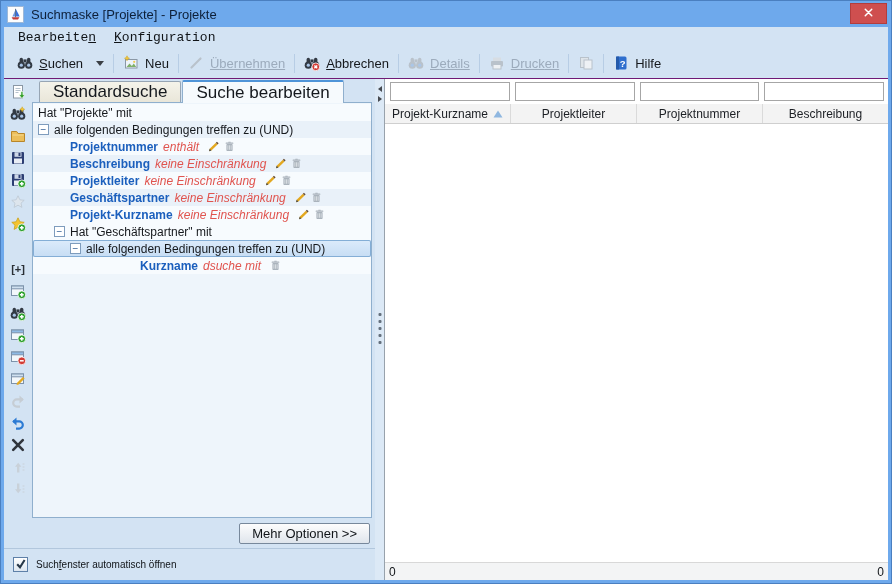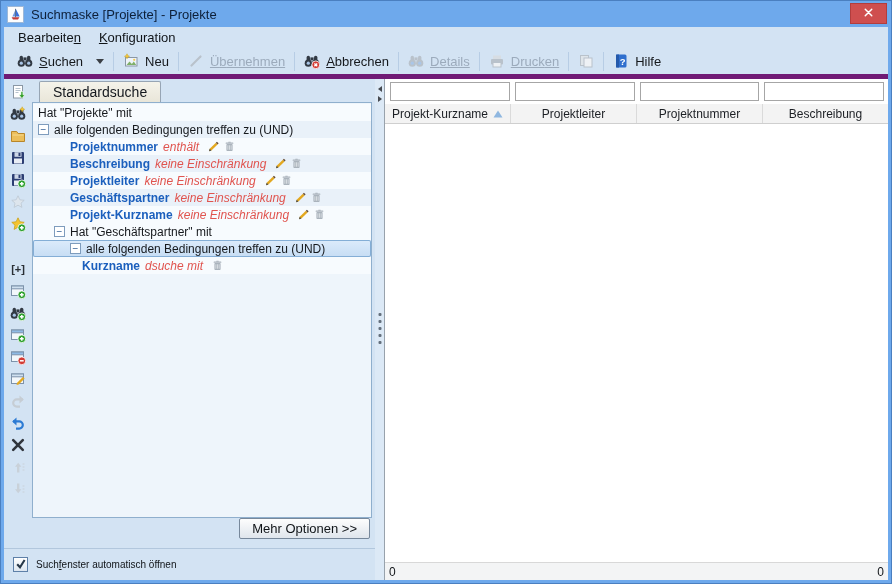--- a/index.html
+++ b/index.html
@@ -9,52 +9,52 @@
     background:#6ea9ec;border:1px solid #4a7fc0;
     font-family:"Liberation Sans",sans-serif;
   }
   
   .titlebar{height:26px;display:flex;align-items:center;padding:0 6px;}
   .app-ic{width:17px;height:17px;display:flex;align-items:center;justify-content:center;background:#fdfdfd;border:1px solid #9db8d8;}
   .title{font-size:13px;color:#0d1f38;margin-left:7px;}
   .close-btn{position:absolute;top:2px;right:4px;width:37px;height:21px;background:#cf4f4f;display:flex;align-items:center;justify-content:center;border:1px solid #b23d3d;}
   
   .win-body{position:absolute;top:26px;left:3px;right:3px;bottom:3px;background:#d3e3f3;display:flex;flex-direction:column;overflow:hidden;}
-  .menubar{height:21px;display:flex;align-items:center;padding-left:5px;font-size:13px;color:#101418;flex:none;}
+  .menubar{height:21px;display:flex;align-items:center;padding-left:5px;font-size:13px;color:#101418;flex:none;font-family:Liberation Mono, monospace;}
   .menu-item{padding:0 9px;height:100%;display:flex;align-items:center;cursor:default;}
-  .toolbar{height:31px;display:flex;align-items:center;padding-left:13px;font-size:13px;border-bottom:5px solid #701a75;flex:none;}
+  .toolbar{height:31px;display:flex;align-items:center;padding-left:13px;font-size:13px;border-bottom:1px solid #701a75;flex:none;}
   .tb-btn{display:flex;align-items:center;gap:6px;color:#15181c;cursor:default;white-space:nowrap;}
   .tb-btn.disabled{color:#9cabbc;text-decoration:underline;}
   .tb-caret{margin-left:7px;display:flex;align-items:center;}
   .tb-sep{width:1px;height:19px;background:#b7cde5;margin:0 9px;flex:none;}
   .content{flex:1;display:flex;min-height:0;}
   
   .left-col{width:371px;flex:none;display:flex;flex-direction:column;min-height:0;}
   .left-main{flex:1;display:flex;min-height:0;}
   .side-toolbar{width:28px;flex:none;display:flex;flex-direction:column;align-items:center;padding-top:4px;gap:5px;}
   .side-btn{width:19px;height:17px;display:flex;align-items:center;justify-content:center;}
   .side-gap{height:18px;flex:none;}
   .left-panel{flex:1;display:flex;flex-direction:column;min-width:0;padding-right:3px;}
   .tabs{height:23px;display:flex;align-items:flex-end;padding-left:7px;flex:none;position:relative;z-index:2;}
-  .tab{height:21px;padding:0 13px;display:flex;align-items:center;font-size:14px;color:#14181d;
+  .tab{height:21px;padding:0 13px;display:flex;align-items:center;font-size:17px;color:#14181d;
        background:linear-gradient(#f5f3ea,#e9e6d9);border:1px solid #97a5b4;border-bottom:none;border-radius:2px 2px 0 0;margin-right:1px;}
   .tab.active{height:23px;background:#f6fafd;border-color:#8fafcd;border-top:2px solid #4f94d8;margin-bottom:-1px;}
   .tree{flex:1;border:1px solid #8fafcd;background:#eef5fb;overflow:hidden;font-size:12px;color:#16191d;padding-top:1px;}
   .tree-row{height:17px;display:flex;align-items:center;}
   .tree-row.odd{background:#f7fbfe;}
   .tree-row.even{background:#e9f1f9;}
   .tree-row.sel{background:linear-gradient(#dcebfb,#c6ddf4);box-shadow:inset 0 0 0 1px #84aed6;border-radius:2px;}
   .seg{margin-right:5px;white-space:pre;}
   .seg-field{color:#1b5fbd;font-weight:700;}
   .seg-operator{color:#e0544f;font-style:italic;}
   .seg-value{color:#7cb82f;}
   .expander{width:11px;height:11px;flex:none;border:1px solid #7e9cbd;background:#fff;color:#2f5d93;
             display:flex;align-items:center;justify-content:center;font-size:10px;line-height:9px;margin-right:5px;}
   .act{margin-left:3px;display:flex;align-items:center;}
-  .more-row{height:30px;flex:none;display:flex;justify-content:flex-end;align-items:flex-start;padding-right:2px;}
+  .more-row{height:30px;flex:none;display:flex;justify-content:flex-end;align-items:center;padding-right:2px;}
   .more-btn{font-family:"Liberation Sans",sans-serif;font-size:13px;color:#101418;padding:2px 12px;
             border:1px solid #77889b;background:linear-gradient(#fdfdfd,#dfe5ec);border-radius:2px;}
   .left-footer{height:32px;flex:none;display:flex;align-items:center;gap:8px;padding-left:9px;border-top:1px solid #b2c7dd;}
   .checkbox{width:15px;height:15px;flex:none;border:1px solid #5e80a8;background:linear-gradient(#ffffff,#dde6f0);display:flex;align-items:center;justify-content:center;}
   .cb-label{font-size:10px;color:#101418;}
   
   .splitter{width:9px;flex:none;background:#dce9f6;position:relative;}
   .split-arrows{position:absolute;top:7px;left:0;right:0;display:flex;flex-direction:column;align-items:center;gap:4px;}
   .arr-l{width:0;height:0;border-top:3px solid transparent;border-bottom:3px solid transparent;border-right:4px solid #45494f;}
   .arr-r{width:0;height:0;border-top:3px solid transparent;border-bottom:3px solid transparent;border-left:4px solid #45494f;}
@@ -333,20 +333,21 @@
               <span class="side-btn">
                 <svg width="16" height="16" viewBox="0 0 16 16">
                   <path d="M5 8.2 L8.2 12.2 11.4 8.2 H9.4 V2.5 H7 V8.2z" fill="#c9d1d9"></path>
                   <path d="M12.5 5h2M12.5 8h2M12.5 11h2" stroke="#c9d1d9" stroke-width="1.2"></path>
                 </svg>
               </span>
             </div>
           <div class="left-panel">
             <div class="tabs" id="tabs">
                 <div class="tab">Standardsuche</div>
+                <div class="tab active">Suche bearbeiten</div>
               </div>
             <div class="tree" id="tree">
                 <div class="tree-row odd" style="padding-left: 5px;">
                   <span class="seg seg-plain">Hat "Projekte" mit</span>
                 </div>
                 <div class="tree-row even" style="padding-left: 5px;">
                   <span class="expander">−</span>
                   <span class="seg seg-plain">alle folgenden Bedingungen treffen zu (UND)</span>
                 </div>
                 <div class="tree-row odd" style="padding-left: 37px;">
@@ -445,21 +446,21 @@
                   </span>
                 </div>
                 <div class="tree-row odd" style="padding-left: 21px;">
                   <span class="expander">−</span>
                   <span class="seg seg-plain">Hat "Geschäftspartner" mit</span>
                 </div>
                 <div class="tree-row sel" style="padding-left: 37px;">
                   <span class="expander">−</span>
                   <span class="seg seg-plain">alle folgenden Bedingungen treffen zu (UND)</span>
                 </div>
-                <div class="tree-row odd" style="padding-left: 49px;">
+                <div class="tree-row odd" style="padding-left: 107px;">
                   <span class="seg seg-field">Kurzname</span>
                   <span class="seg seg-operator">dsuche mit</span>
                   <span class="act">
                     <svg width="13" height="13" viewBox="0 0 16 16">
                       <rect x="4.2" y="4.8" width="7.6" height="8.7" rx="1" fill="#aab3bc"></rect>
                       <rect x="3.2" y="3.2" width="9.6" height="1.5" rx="0.7" fill="#aab3bc"></rect>
                       <rect x="6.3" y="2" width="3.4" height="1.4" rx="0.6" fill="#aab3bc"></rect>
                       <path d="M6 6.5v5.5M8 6.5v5.5M10 6.5v5.5" stroke="#e8ecef" stroke-width="0.9"></path>
                     </svg>
                   </span>

